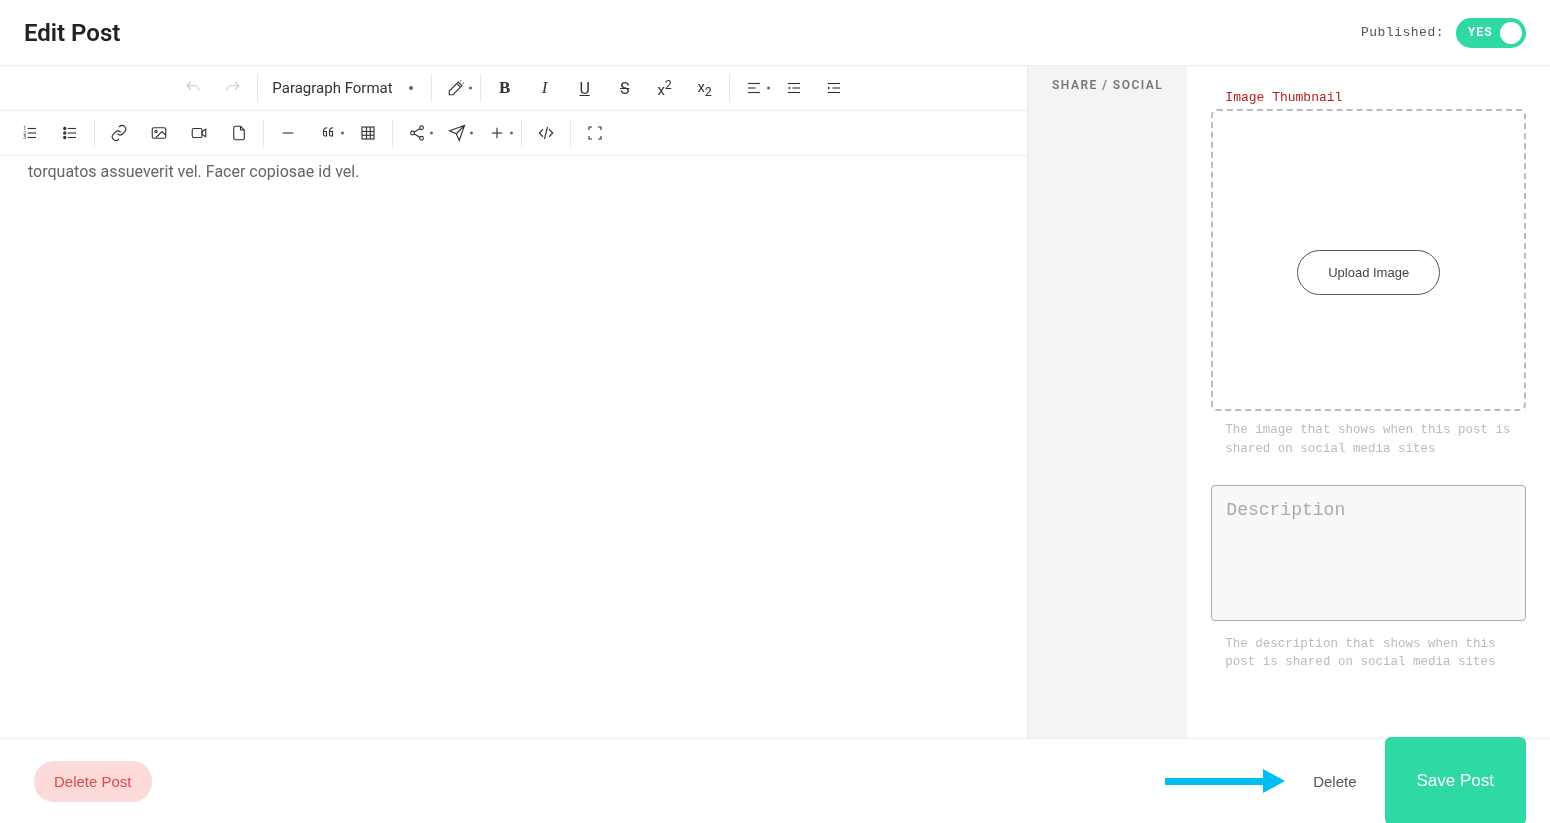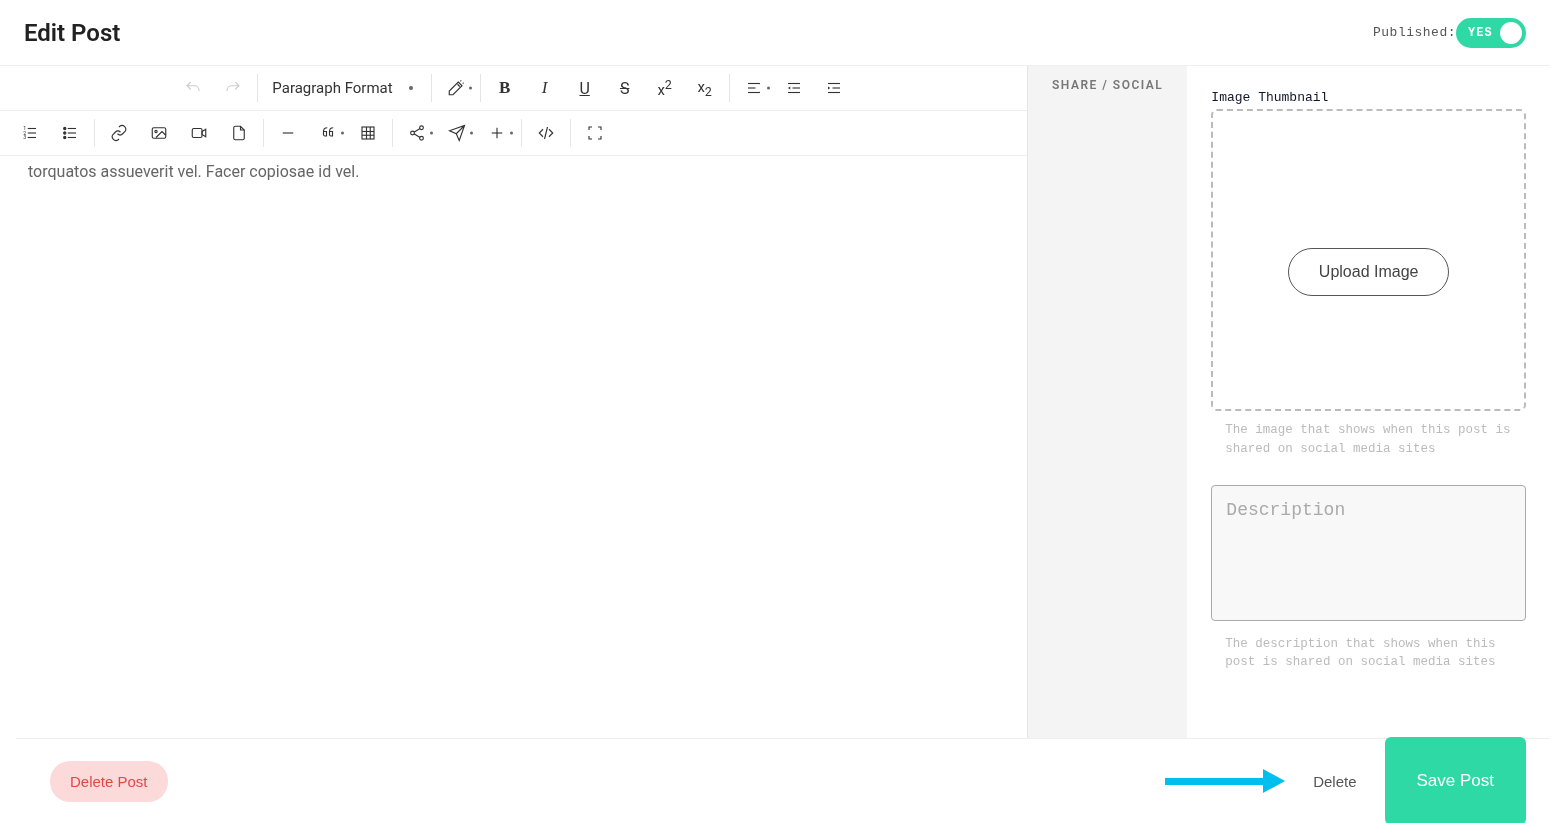--- a/index.html
+++ b/index.html
@@ -21,21 +21,21 @@
   height: 66px;
 }
 .header-title {
   font-size: 24px;
   font-weight: 600;
   color: #222;
 }
 .publish-wrap {
   display: flex;
   align-items: center;
-  gap: 0;
+  gap: 12px;
 }
 .publish-label {
   font-family: "Courier New", monospace;
   font-size: 13px;
   color: #555;
   letter-spacing: 0.5px;
 }
 .toggle {
   width: 70px;
   height: 30px;
@@ -141,37 +141,38 @@
   font-weight: 600;
 }
 .sb-body {
   padding: 24px;
   flex: 1;
   overflow-y: auto;
 }
 .sb-label {
   font-family: "Courier New", monospace;
   font-size: 13px;
-  color: #0f172a;
+  color: #b91c1c;
   margin-bottom: 4px;
+  margin-left: 14px;
 }
 .upload-box {
   border: 2px dashed #bbb;
   border-radius: 6px;
   height: 302px;
   display: flex;
   align-items: center;
   justify-content: center;
   margin-bottom: 10px;
 }
 .upload-btn {
   border: 1.5px solid #555;
   border-radius: 28px;
   padding: 14px 30px;
-  font-size: 16px;
+  font-size: 13px;
   color: #444;
   cursor: pointer;
   background: #fff;
   margin-top: 24px;
 }
 .helper {
   font-family: "Courier New", monospace;
   font-size: 12.5px;
   color: #bbb;
   margin-left: 14px;
@@ -186,21 +187,21 @@
   border-radius: 4px;
   padding: 14px;
   font-size: 18px;
   color: #1d4ed8;
   font-family: Liberation Mono, monospace;
   resize: none;
 }
 .desc-box::placeholder { color: #aaa; }
 .footer {
   position: absolute;
-  bottom: 0; left: 16px; right: 0;
+  bottom: 0; left: 0; right: 0;
   height: 85px;
   display: flex;
   align-items: center;
   justify-content: space-between;
   padding: 0 24px 0 34px;
   border-top: 1px solid #eee;
   background: #fff;
 }
 .delete-btn {
   background: #fddada;

